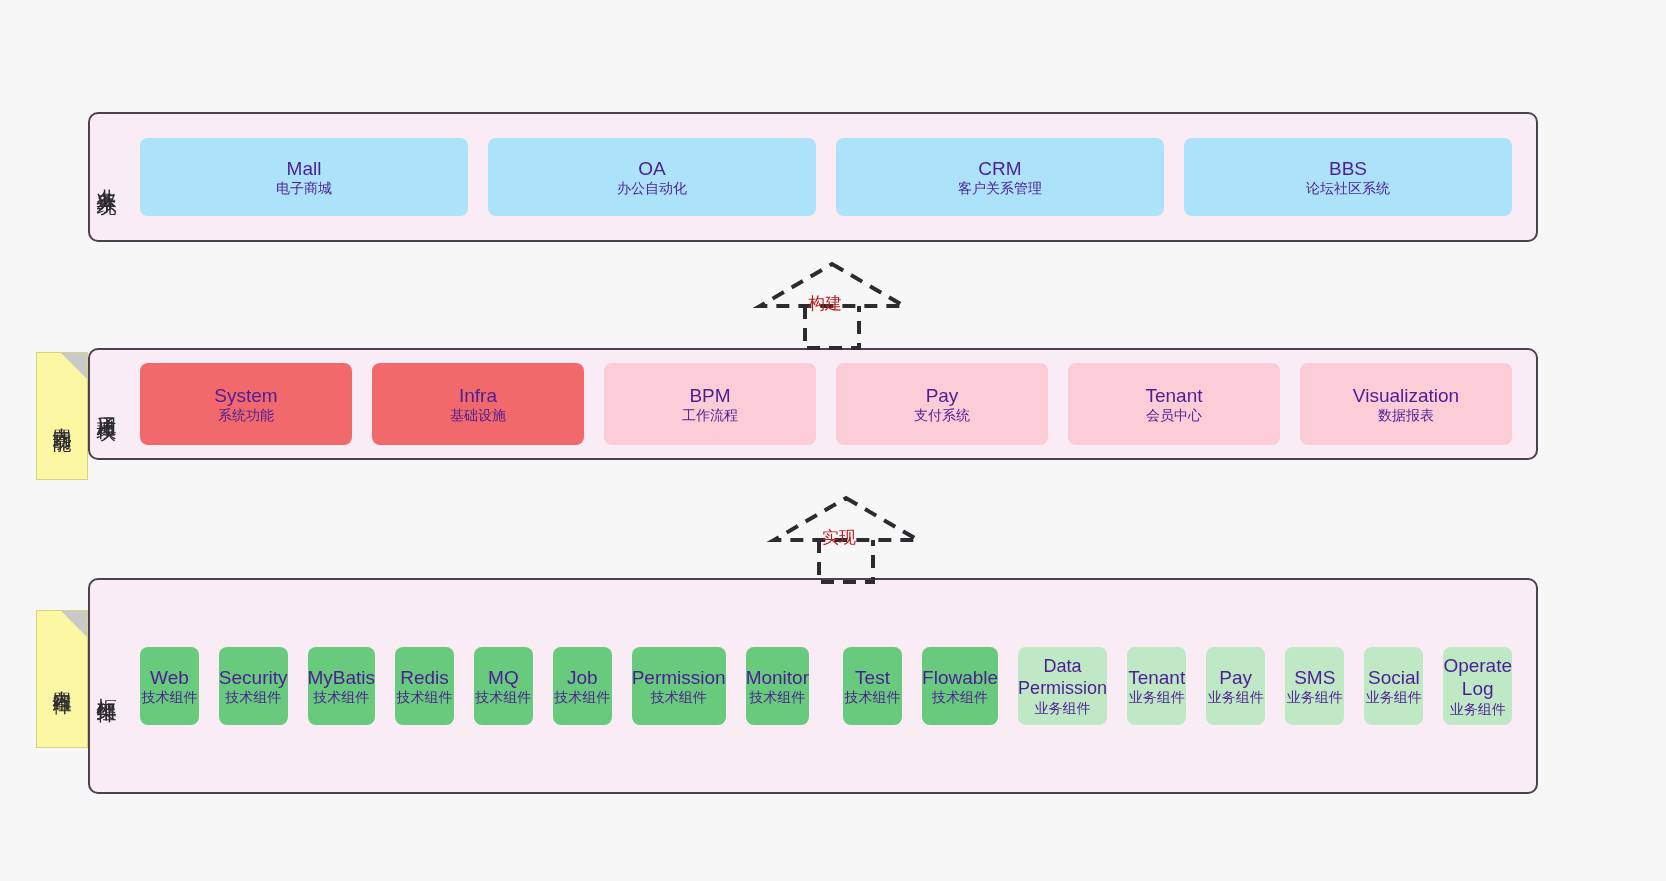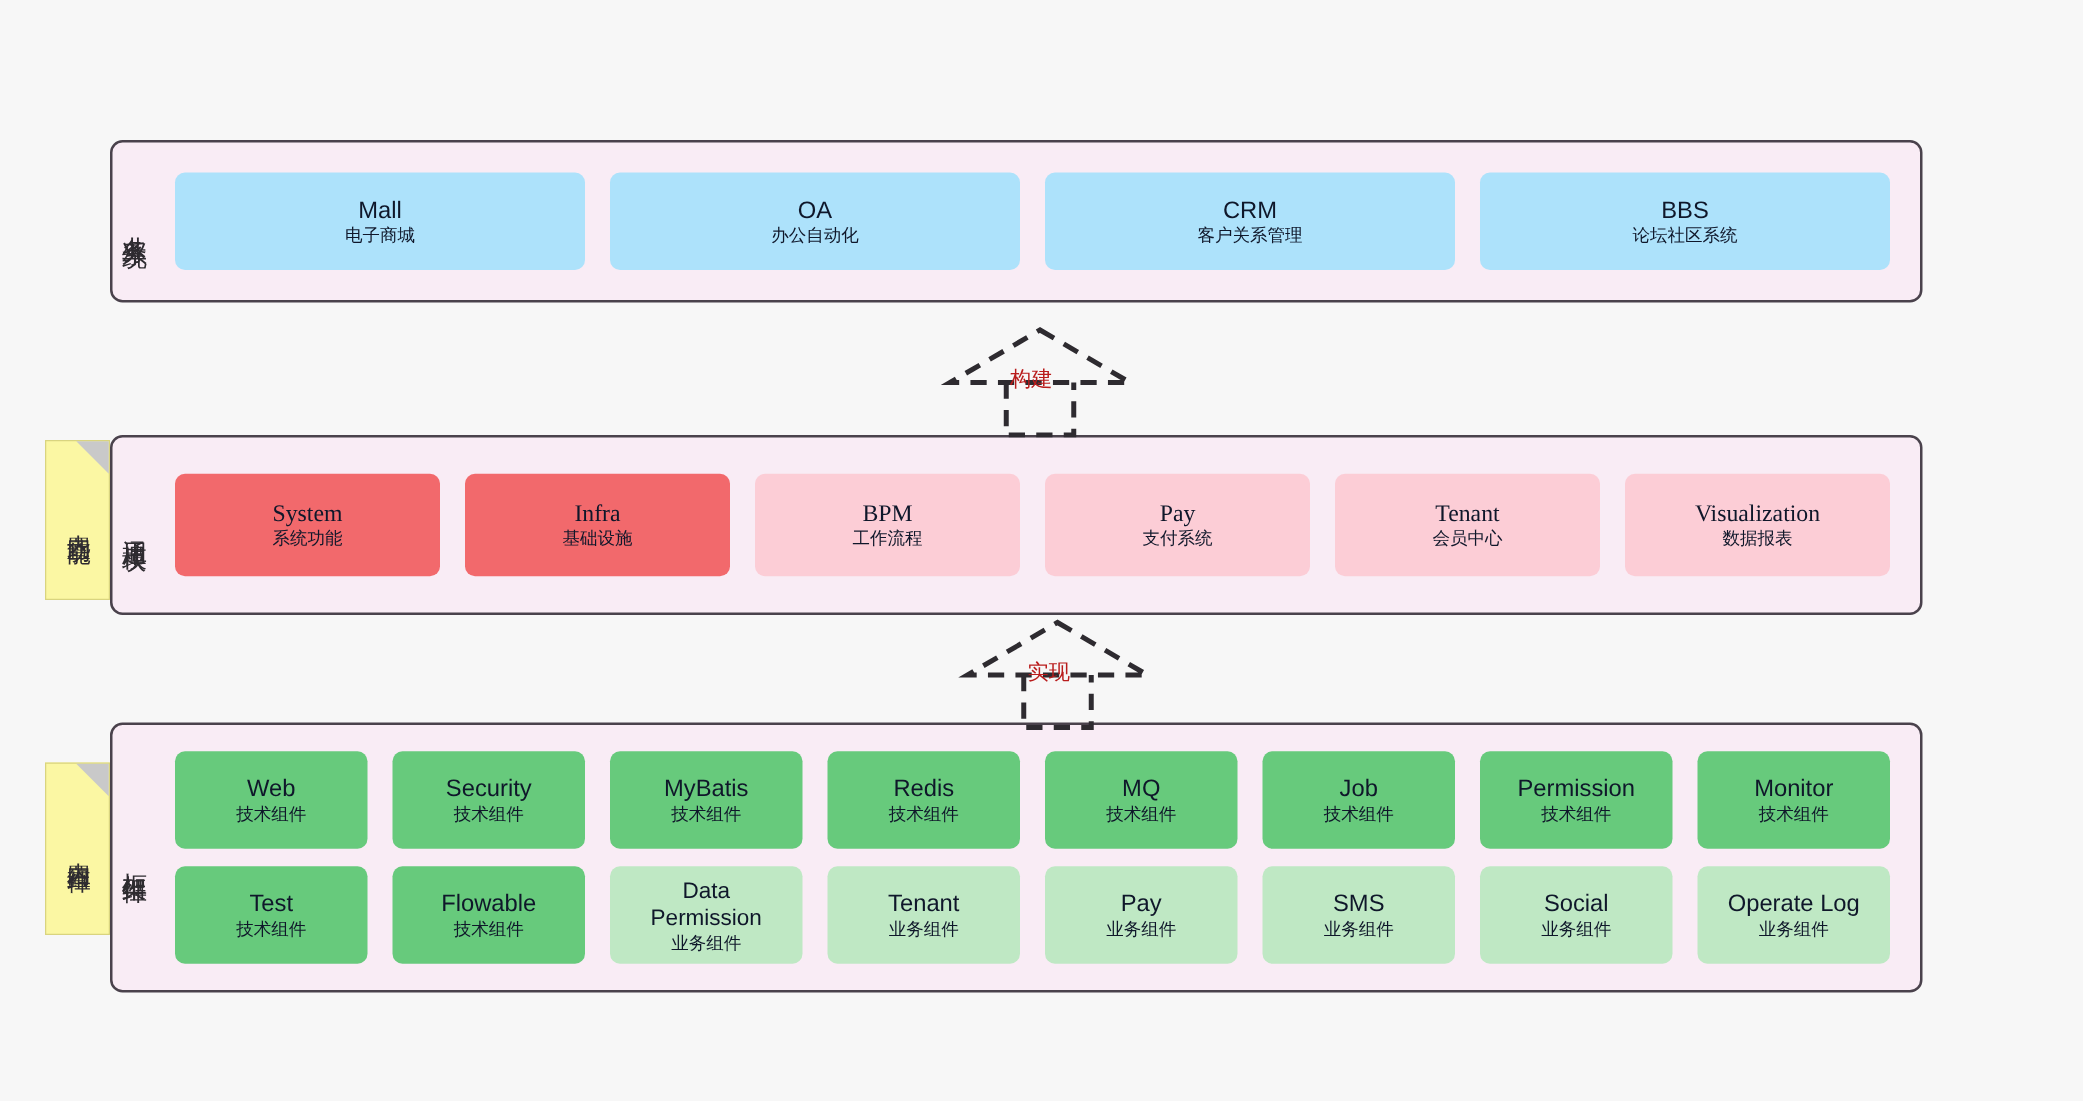--- a/index.html
+++ b/index.html
@@ -45,42 +45,41 @@
     padding: 4px 0;
   }
   .layer-body {
     flex: 1 1 auto;
     display: flex;
     align-items: center;
     padding: 0 14px 0 6px;
     gap: 0;
   }
   .layer-body.stacked {
-    flex-direction: column;
     justify-content: center;
     gap: 14px;
     padding: 12px 14px 12px 6px;
   }
   .row {
     display: flex;
     width: 100%;
     gap: 0;
   }
 
   
   .node {
     flex: 1 1 0;
     margin: 0 10px;
     border-radius: 8px;
     display: flex;
     flex-direction: column;
     align-items: center;
     justify-content: center;
     text-align: center;
-    color: #0f172a;
+    color: #4c1d95;
     line-height: 1.24;
     box-sizing: border-box;
   }
   .node .t1 { font-size: 19px; }
   .node .t2 { font-size: 14px; }
   .node.three .t1 { font-size: 18px; }
 
   .h-biz { height: 78px; }
   .h-mod { height: 82px; }
   .h-fw  { height: 78px; }
@@ -166,21 +165,21 @@
       <path d="M 53 48 L 53 90 L 107 90 L 107 48" fill="none" stroke="#2e2b30" stroke-width="4" stroke-dasharray="13 9"></path>
     </svg>
     <span class="label" style="left:56px; top:34px;">构建</span>
   </div>
 
   <div class="sticky" style="left:36px; top:352px; width:52px; height:128px;">
     <span class="fold"></span>
     <span>内置功能</span>
   </div>
 
-  <div class="layer" id="layer-module" style="left:88px; top:348px; width:1450px; height:144px;font-family:Liberation Serif, serif;">
+  <div class="layer" id="layer-module" style="left:88px; top:348px; width:1450px; height:112px;">
     <div class="layer-title">通用模块</div>
     <div class="layer-body">
 
       <div class="node h-mod c-red">
         <span class="t1">System</span>
         <span class="t2">系统功能</span>
       </div>
       <div class="node h-mod c-red">
         <span class="t1">Infra</span>
         <span class="t2">基础设施</span>

